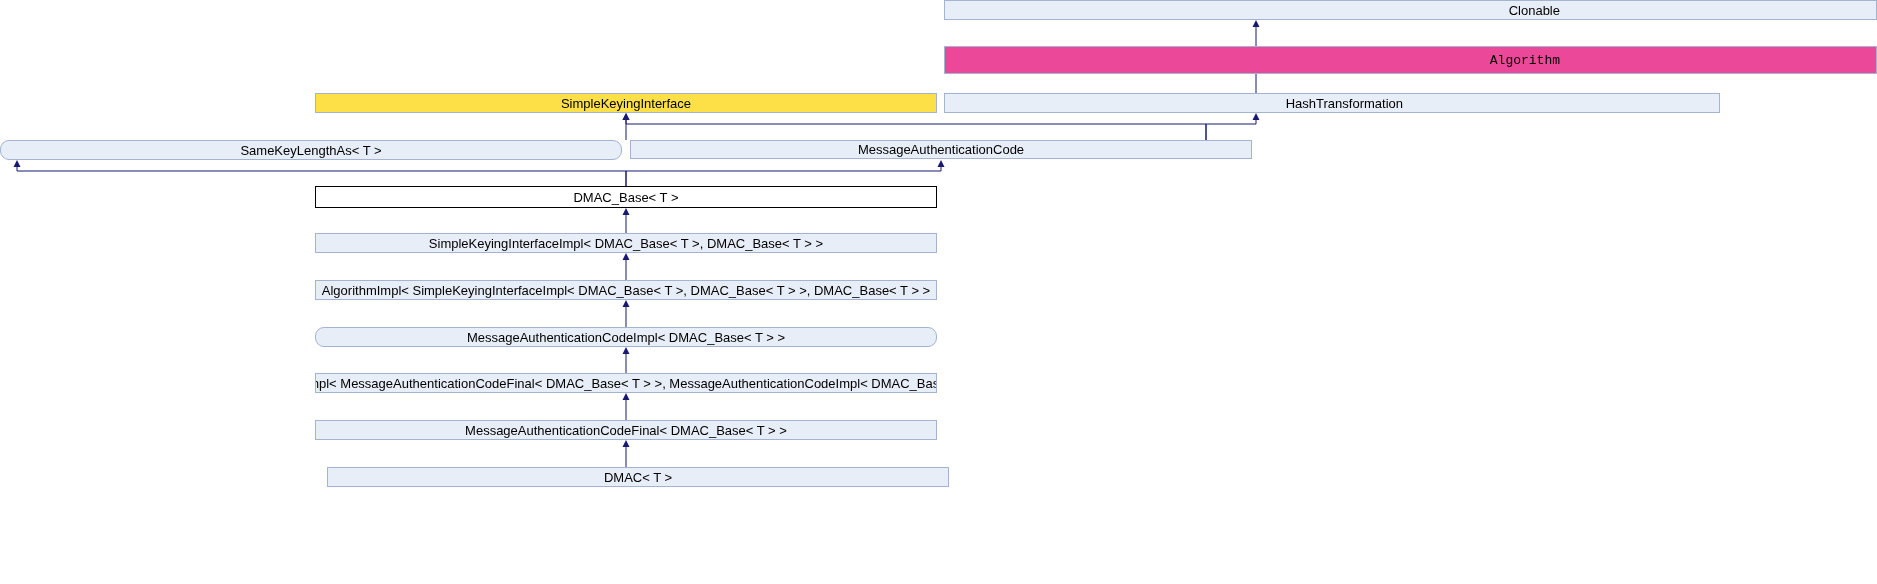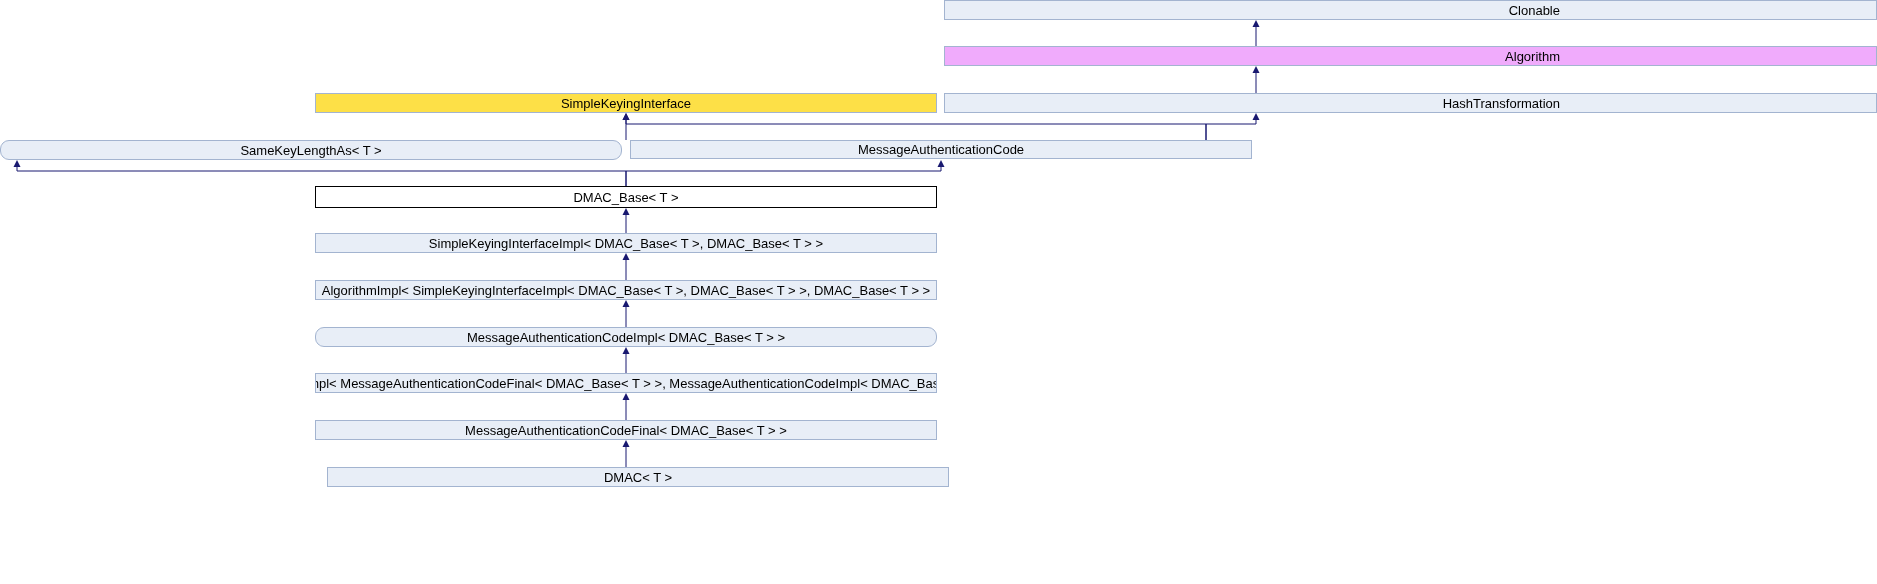--- a/index.html
+++ b/index.html
@@ -107,27 +107,27 @@
         <polygon points="626,393 622.5,400 629.5,400" fill="#191970"></polygon>
       </g>
       <g>
         <path d="M 626 467 L 626 446" stroke="#191970" stroke-width="1" fill="none"></path>
         <polygon points="626,440 622.5,447 629.5,447" fill="#191970"></polygon>
       </g>
     </svg>
 <div class="node normal clip-right" style="left: 944px; top: 0px; width: 933px; height: 20px; background: rgb(232, 238, 247); border-color: rgb(163, 180, 208);">
       <span class="node-label">Clonable</span>
     </div>
-    <div class="node normal clip-right" style="left: 944px; top: 46px; width: 933px; height: 20px; background: #f0abfc; border-color: rgb(163, 180, 208);">
+    <div class="node normal clip-right" style="left: 944px; top: 46px; width: 933px; height: 28px; background: #ec4899; border-color: rgb(163, 180, 208); font-family: Liberation Mono, monospace;">
       <span class="node-label">Algorithm</span>
     </div>
     <div class="node normal" style="left: 315px; top: 93px; width: 622px; height: 20px; background: #fde047; border-color: rgb(163, 180, 208);">
       <span class="node-label">SimpleKeyingInterface</span>
     </div>
-    <div class="node normal clip-right" style="left: 944px; top: 93px; width: 933px; height: 20px; background: rgb(232, 238, 247); border-color: rgb(163, 180, 208);">
+    <div class="node normal clip-right" style="left: 944px; top: 93px; width: 776px; height: 20px; background: rgb(232, 238, 247); border-color: rgb(163, 180, 208);">
       <span class="node-label">HashTransformation</span>
     </div>
     <div class="node normal clip-left" style="left: 0px; top: 140px; width: 622px; height: 20px; background: rgb(232, 238, 247); border-color: rgb(163, 180, 208); border-radius: 9px;">
       <span class="node-label">SameKeyLengthAs&lt; T &gt;</span>
     </div>
     <div class="node normal" style="left: 630px; top: 140px; width: 622px; height: 19px; background: rgb(232, 238, 247); border-color: rgb(163, 180, 208);">
       <span class="node-label">MessageAuthenticationCode</span>
     </div>
     <div class="node current" style="left: 315px; top: 186px; width: 622px; height: 22px; background: rgb(255, 255, 255); border-color: rgb(0, 0, 0);">
       <span class="node-label">DMAC_Base&lt; T &gt;</span>

